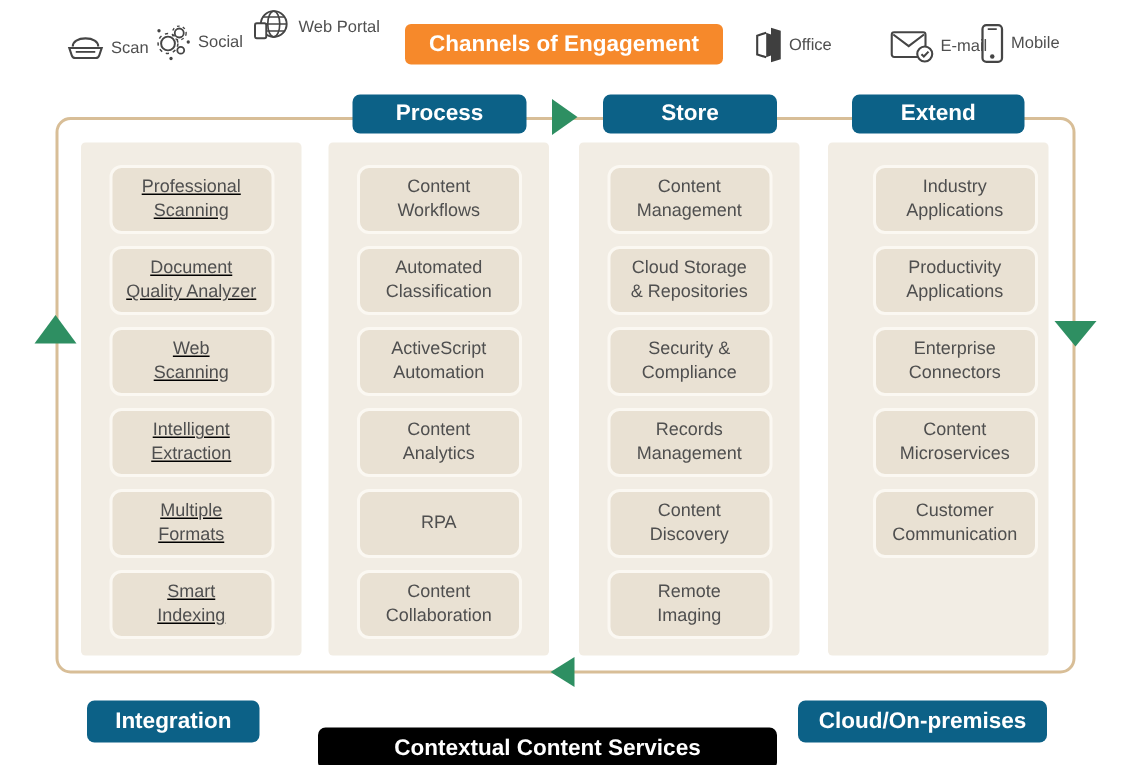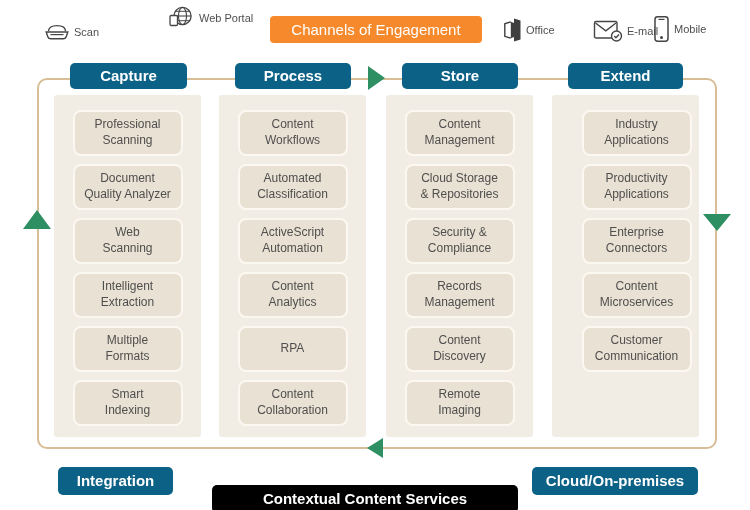--- a/index.html
+++ b/index.html
@@ -3,21 +3,21 @@
 <meta charset="utf-8">
 <style>
   * { margin:0; padding:0; box-sizing:border-box; }
   body { font-family: "Liberation Sans", sans-serif; background:#ffffff; }
   #stage { position:relative; width:750px; height:510px; background:#ffffff; overflow:hidden; }
 
   
   .chan { position:absolute; display:flex; align-items:center; gap:4px; color:#4f4f4f; font-size:11px; }
   .chan svg { display:block; }
   .banner { position:absolute; left:270px; top:16px; width:212px; height:27px;
-            background:#F6892B; color:#fff; font-size:15px; font-weight:normal;
+            background:#F6892B; color:#fff; font-size:15px; font-weight:bold;
             text-align:center; line-height:27px; border-radius:4px; }
 
   
   .cycle-border { position:absolute; left:37px; top:78px; width:680px; height:371px;
                   border:2px solid #D8BE97; border-radius:10px; }
 
   
   .pill { position:absolute; height:26px; background:#0C6187; color:#fff; font-size:15px;
           font-weight:bold; text-align:center; line-height:26px; border-radius:5px; }
   .pill.orange { background:#000000;margin-top:18px; }
@@ -46,20 +46,33 @@
 
   <div class="chan" style="left:44px; top:22px;">
     <svg width="26" height="20" viewBox="0 0 26 20">
       <path d="M4.5 9 C4.5 5.6 8 3.6 13 3.6 C18 3.6 21.5 5.6 21.5 9" fill="none" stroke="#454545" stroke-width="1.4"></path>
       <path d="M2.2 10 h21.6 l-1.6 4.8 a2.6 2.6 0 0 1 -2.5 1.9 H6.3 a2.6 2.6 0 0 1 -2.5 -1.9 z" fill="none" stroke="#454545" stroke-width="1.4"></path>
       <line x1="6.5" y1="12.6" x2="19.5" y2="12.6" stroke="#454545" stroke-width="1.2"></line>
     </svg>
     <span>Scan</span>
   </div>
 
+  <div class="chan" style="left:101px; top:14px;">
+    <svg width="27" height="28" viewBox="0 0 27 28">
+      <circle cx="11" cy="15" r="4.6" fill="none" stroke="#454545" stroke-width="1.3"></circle>
+      <circle cx="11" cy="15" r="6.6" fill="none" stroke="#454545" stroke-width="1" stroke-dasharray="2.2 2.6"></circle>
+      <circle cx="18.5" cy="8" r="3" fill="none" stroke="#454545" stroke-width="1.2"></circle>
+      <circle cx="18.5" cy="8" r="4.6" fill="none" stroke="#454545" stroke-width="0.9" stroke-dasharray="1.8 2.2"></circle>
+      <circle cx="19.5" cy="19.5" r="2.3" fill="none" stroke="#454545" stroke-width="1.2"></circle>
+      <circle cx="5" cy="6.5" r="1.1" fill="#454545"></circle>
+      <circle cx="24.5" cy="14" r="1.1" fill="#454545"></circle>
+      <circle cx="13" cy="25" r="1.1" fill="#454545"></circle>
+    </svg>
+    <span>Social</span>
+  </div>
 
   <div class="chan" style="left:167px; top:5px;">
     <svg width="28" height="25" viewBox="0 0 28 25">
       <circle cx="15.5" cy="11" r="8.6" fill="none" stroke="#454545" stroke-width="1.3"></circle>
       <ellipse cx="15.5" cy="11" rx="4" ry="8.6" fill="none" stroke="#454545" stroke-width="1.1"></ellipse>
       <line x1="6.9" y1="11" x2="24.1" y2="11" stroke="#454545" stroke-width="1.1"></line>
       <line x1="8.2" y1="6.3" x2="22.8" y2="6.3" stroke="#454545" stroke-width="1"></line>
       <line x1="8.2" y1="15.7" x2="22.8" y2="15.7" stroke="#454545" stroke-width="1"></line>
       <rect x="3" y="10.5" width="7.5" height="10" rx="1.2" fill="#ffffff" stroke="#454545" stroke-width="1.3"></rect>
     </svg>
@@ -95,26 +108,25 @@
     <span>Mobile</span>
   </div>
 
   <div class="cycle-border"></div>
 
   <div class="arrow arrow-right"></div>
   <div class="arrow arrow-up"></div>
   <div class="arrow arrow-down"></div>
   <div class="arrow arrow-left"></div>
 
-  <div class="pill" style="left:70px;  top:63px; width:117px;">Capture</div>
   <div class="pill" style="left:235px; top:63px; width:116px;">Process</div>
   <div class="pill" style="left:402px; top:63px; width:116px;">Store</div>
   <div class="pill" style="left:568px; top:63px; width:115px;">Extend</div>
 
-  <div class="panel" style="left:54px;">
+  <div class="panel" style="left:54px;text-decoration:underline;">
       <div class="card">Professional
 Scanning</div>
       <div class="card">Document
 Quality Analyzer</div>
       <div class="card">Web
 Scanning</div>
       <div class="card">Intelligent
 Extraction</div>
       <div class="card">Multiple
 Formats</div>

